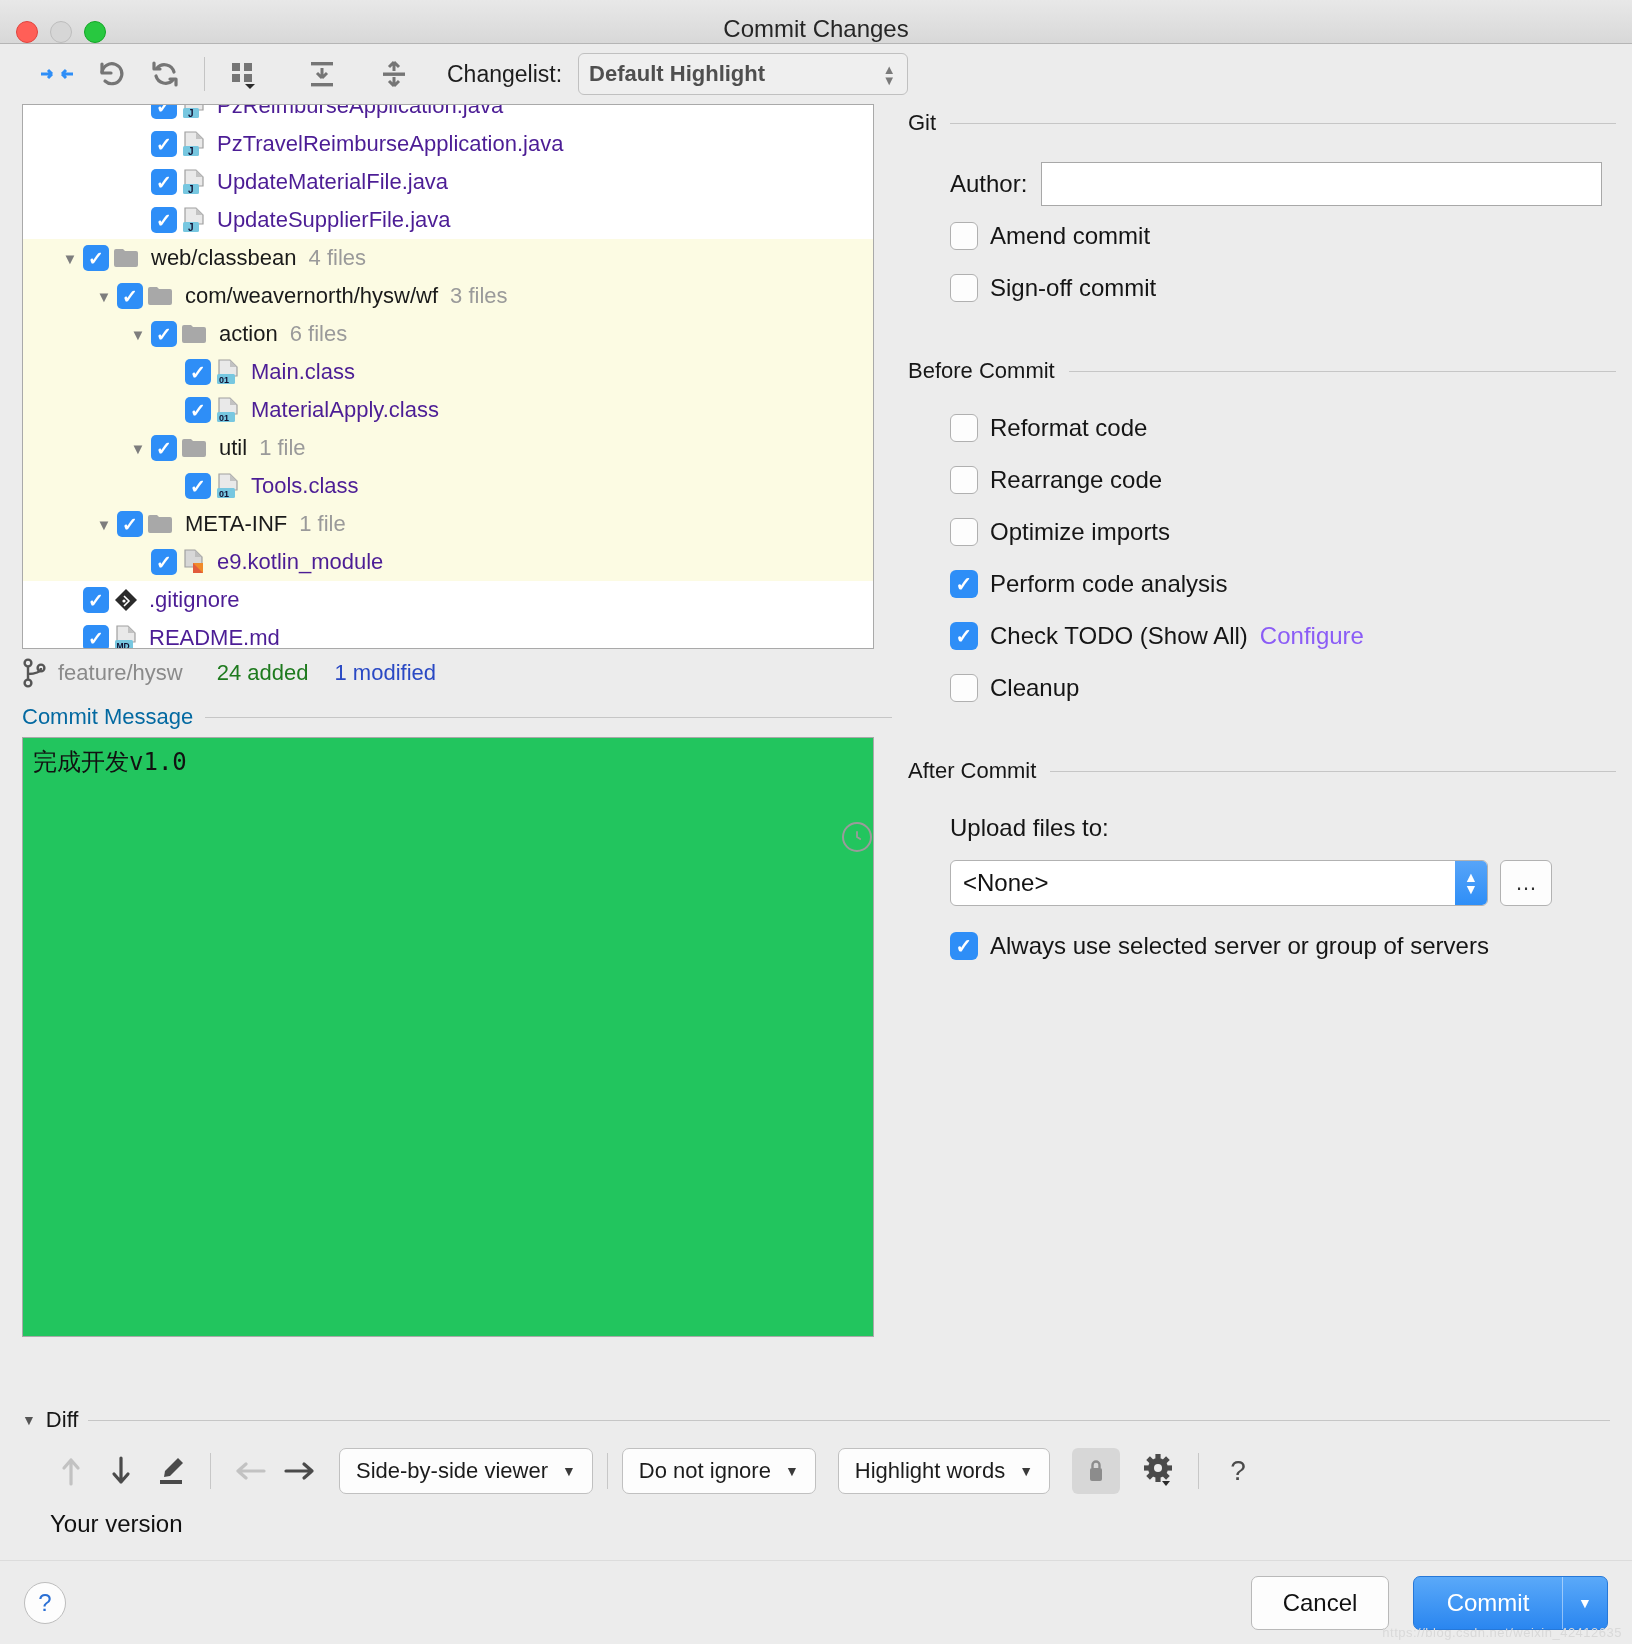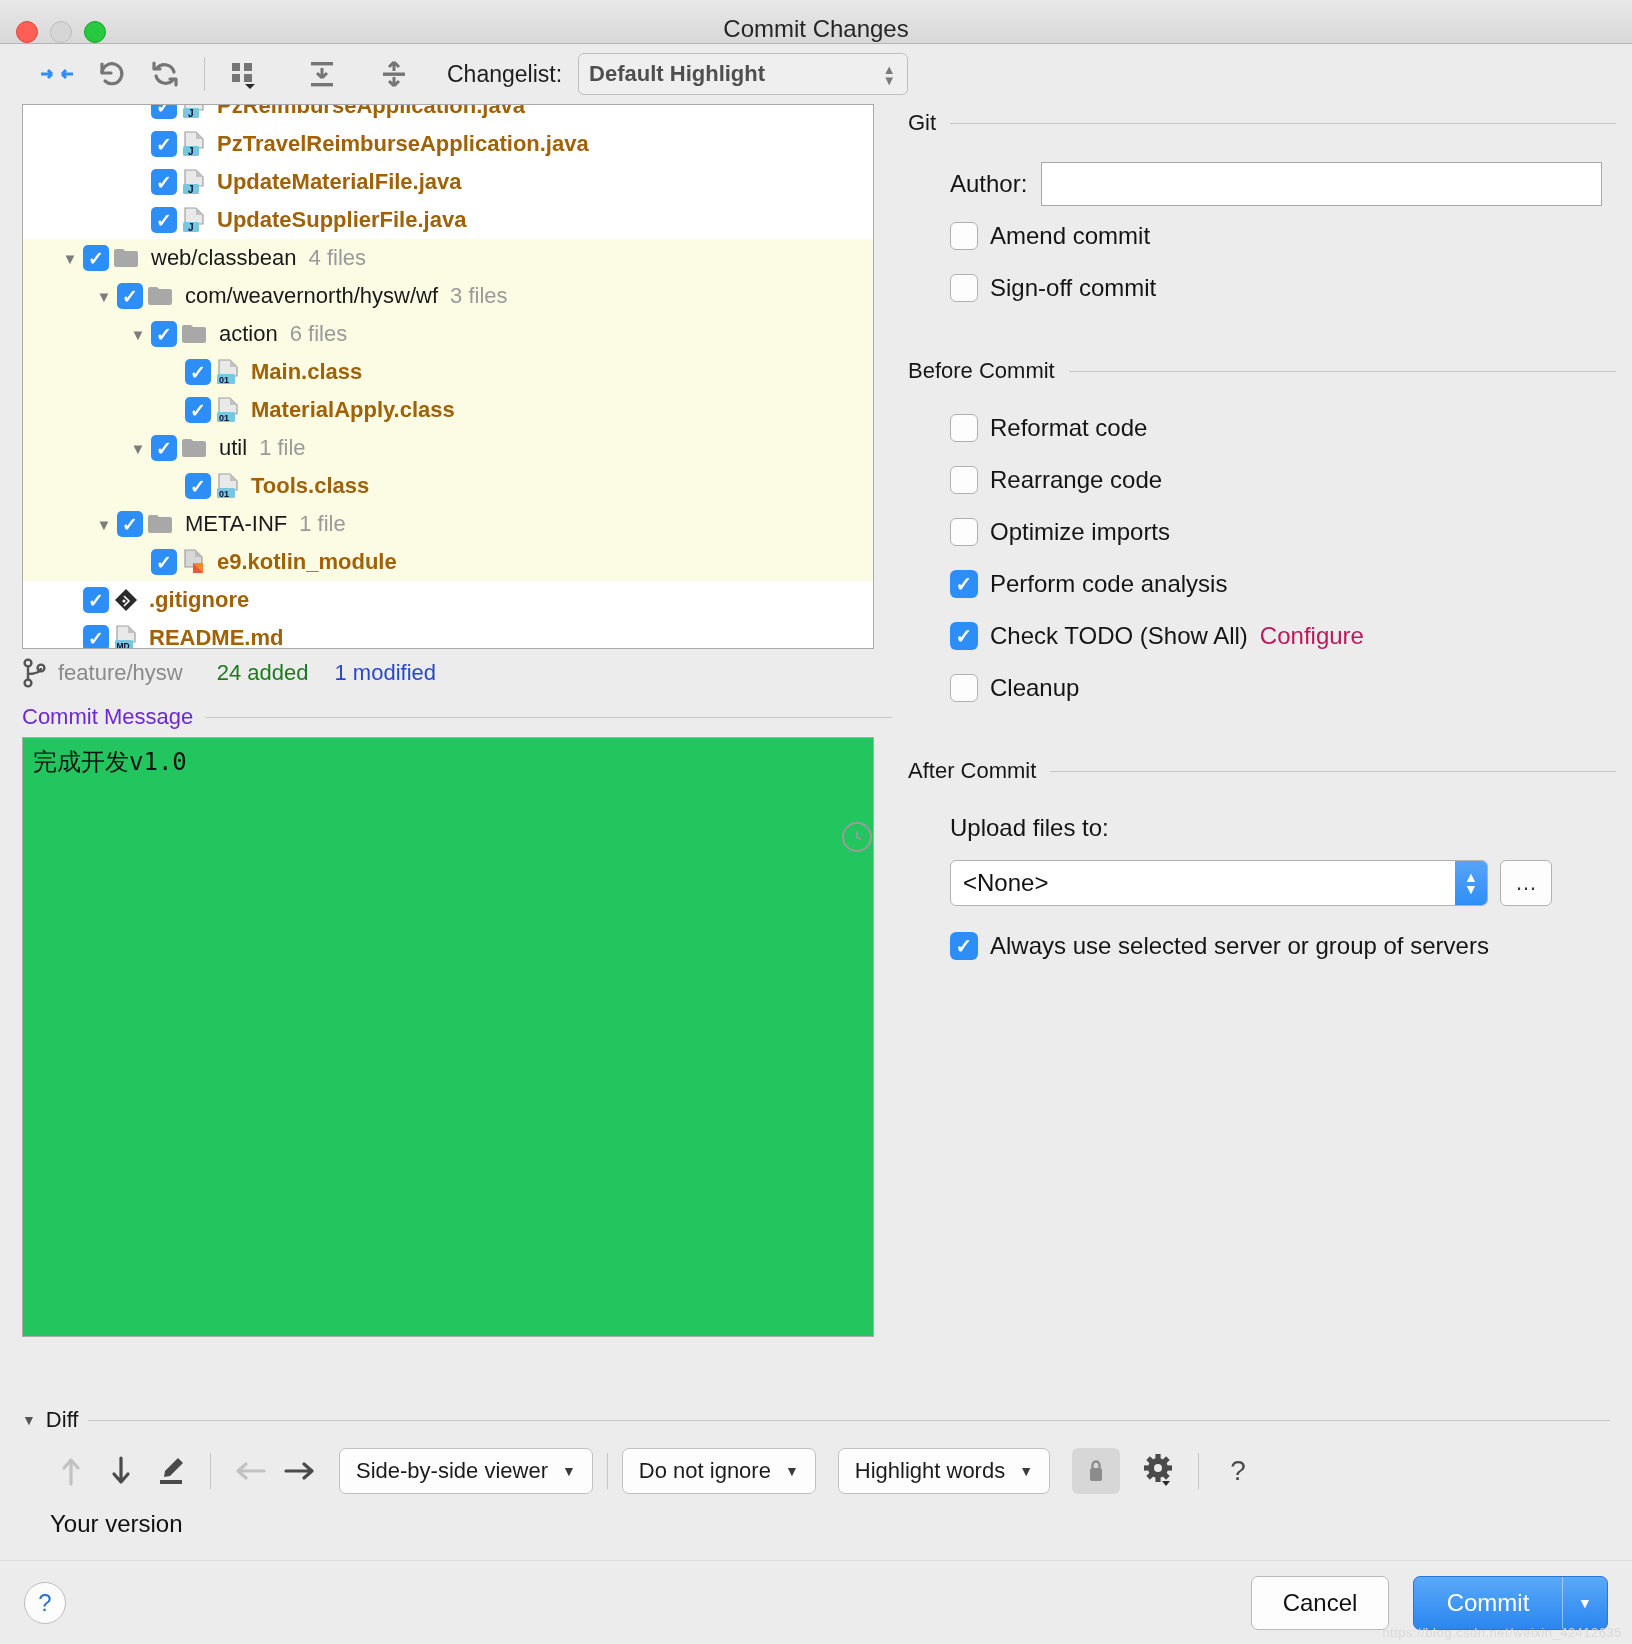--- a/index.html
+++ b/index.html
@@ -76,37 +76,37 @@
     color: #7d7d7d; font-size: 15px;
   }
   .arrow.blank { color: transparent; }
   .cb {
     width: 26px; height: 26px; border-radius: 5px;
     display: inline-flex; align-items: center; justify-content: center;
     flex: none;
   }
   .cb.on { background: #2e8ef7; color: #fff; font-size: 19px; font-weight: bold; }
   .ficon { width: 34px; display: inline-flex; justify-content: center; flex: none; }
-  .fname { margin-left: 6px; color: #a16207; font-weight: bold; }
+  .fname { margin-left: 6px; color: #4c1d95; }
   .dname { margin-left: 8px; color: #1a1a1a; }
   .fcount { margin-left: 12px; color: #9a9a9a; }
 
   
   .statusline {
     display: flex; align-items: center; gap: 0;
     height: 48px; font-size: 22px; width: 852px;
   }
   .statusline .branch { color: #8a8a8a; margin-left: 10px; }
   .statusline .added { color: #1e7a1e; margin-left: 34px; }
   .statusline .modified { color: #2a49c4; margin-left: 26px; }
 
   
   .sec-head {
     display: flex; align-items: center; gap: 12px;
-    font-size: 22px; color: #6d28d9; height: 40px;
+    font-size: 22px; color: #0369a1; height: 40px;
   }
   .sec-head .rule { flex: 1; height: 1px; background: #c6c6c6; }
   .msgbox {
     width: 852px; height: 600px;
     background: #22c55e; border: 1px solid #a9a9a9;
     padding: 8px 10px; font-size: 24px; color: #111;
     font-family: "DejaVu Sans Mono", monospace;
   }
   .clock-icon {
     position: absolute; right: 20px; top: 718px;
@@ -123,21 +123,21 @@
   .group-head .rule { flex: 1; height: 1px; background: #c6c6c6; margin-right: 16px; }
   .row { display: flex; align-items: center; height: 52px; }
   .lbl { font-size: 24px; color: #151515; }
   .cbrow { display: flex; align-items: center; gap: 12px; padding-left: 42px; height: 52px; }
   .cb2 {
     width: 28px; height: 28px; border-radius: 6px; flex: none;
     display: inline-flex; align-items: center; justify-content: center;
   }
   .cb2.on { background: #2e8ef7; color: #fff; font-size: 20px; font-weight: bold; }
   .cb2.off { background: #fdfdfd; border: 1px solid #b0b0b0; }
-  .link { color: #be185d; font-size: 24px; }
+  .link { color: #8b5cf6; font-size: 24px; }
   .author-input {
     flex: 1; height: 44px; background: #fff;
     border: 1px solid #a8a8a8; margin-left: 14px; margin-right: 30px;
   }
   .combo2 {
     width: 538px; height: 46px; background: #fff;
     border: 1px solid #b2b2b2; border-radius: 6px;
     display: flex; align-items: center; padding: 0 12px;
     font-size: 24px; color: #111; position: relative;
   }

